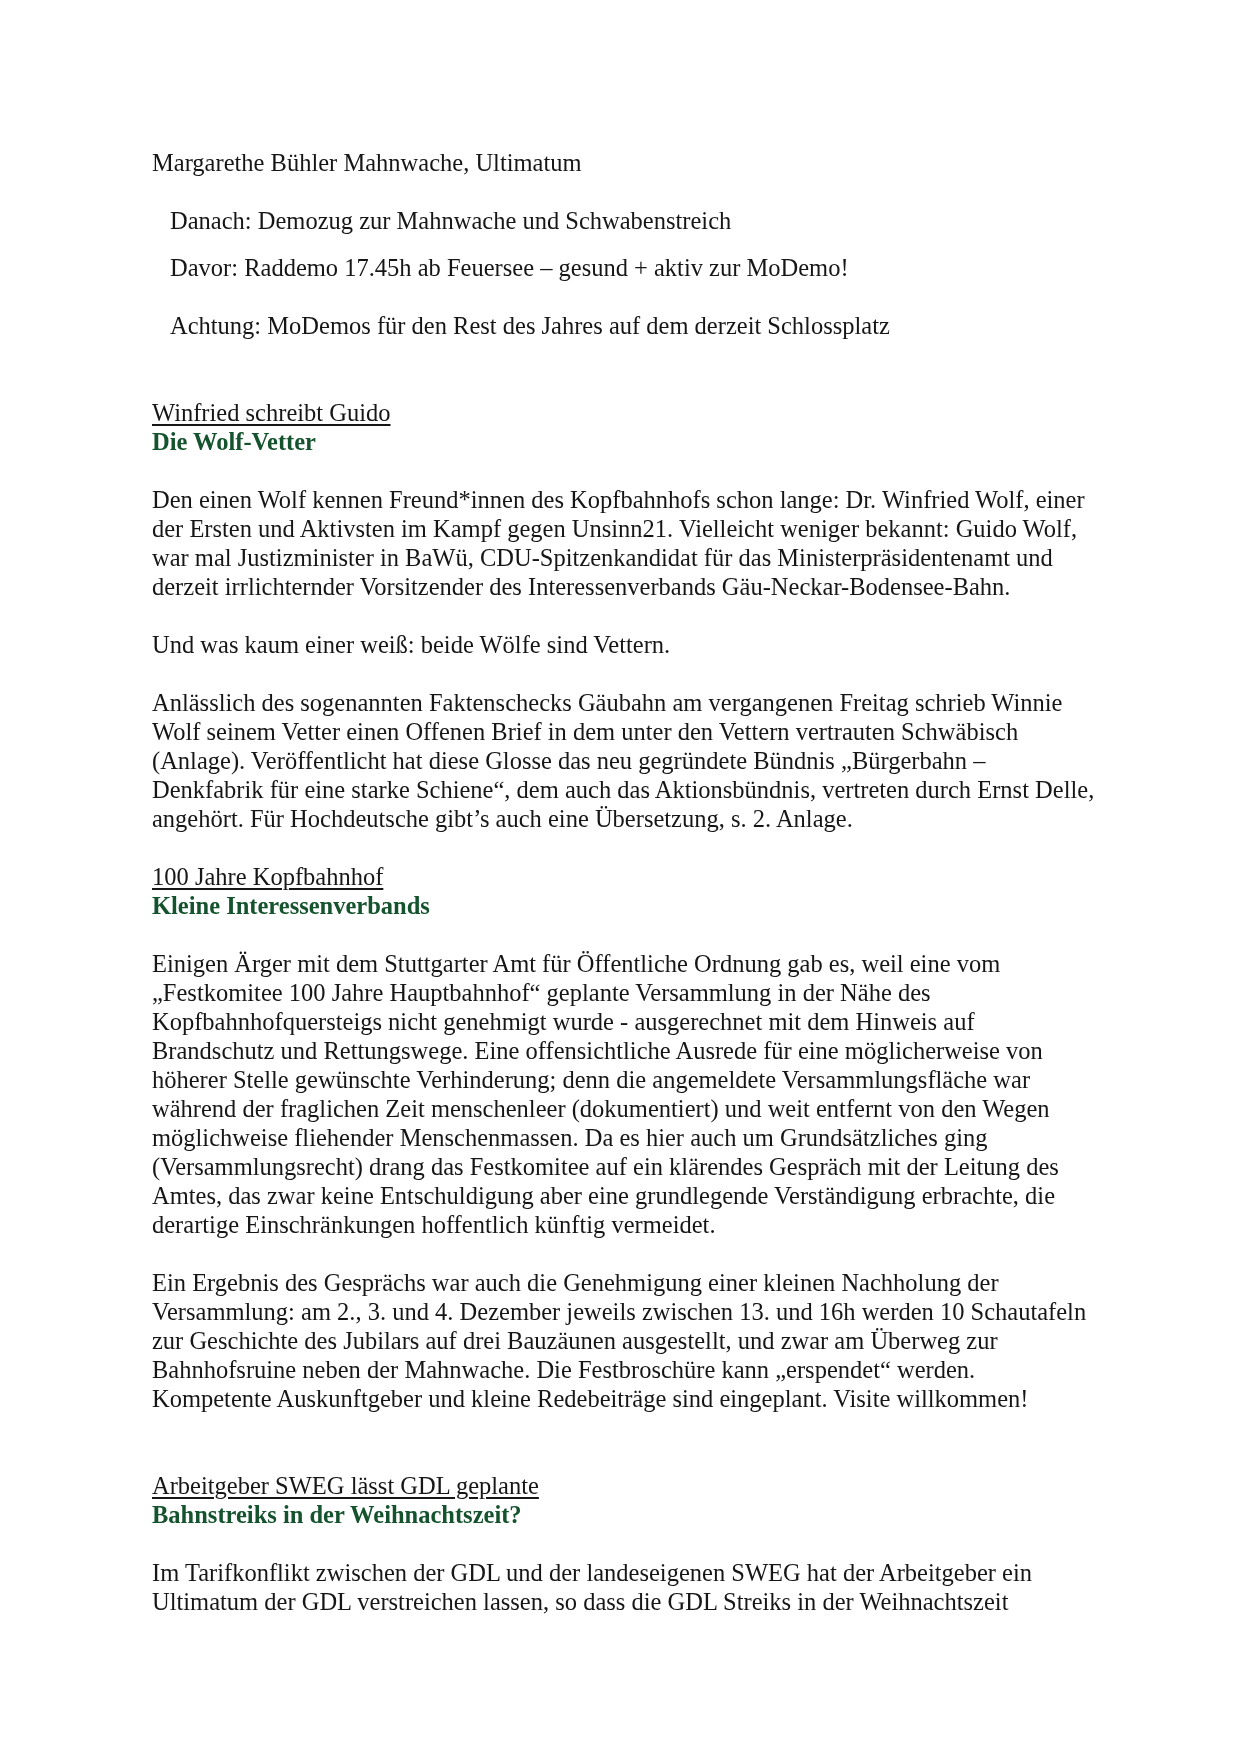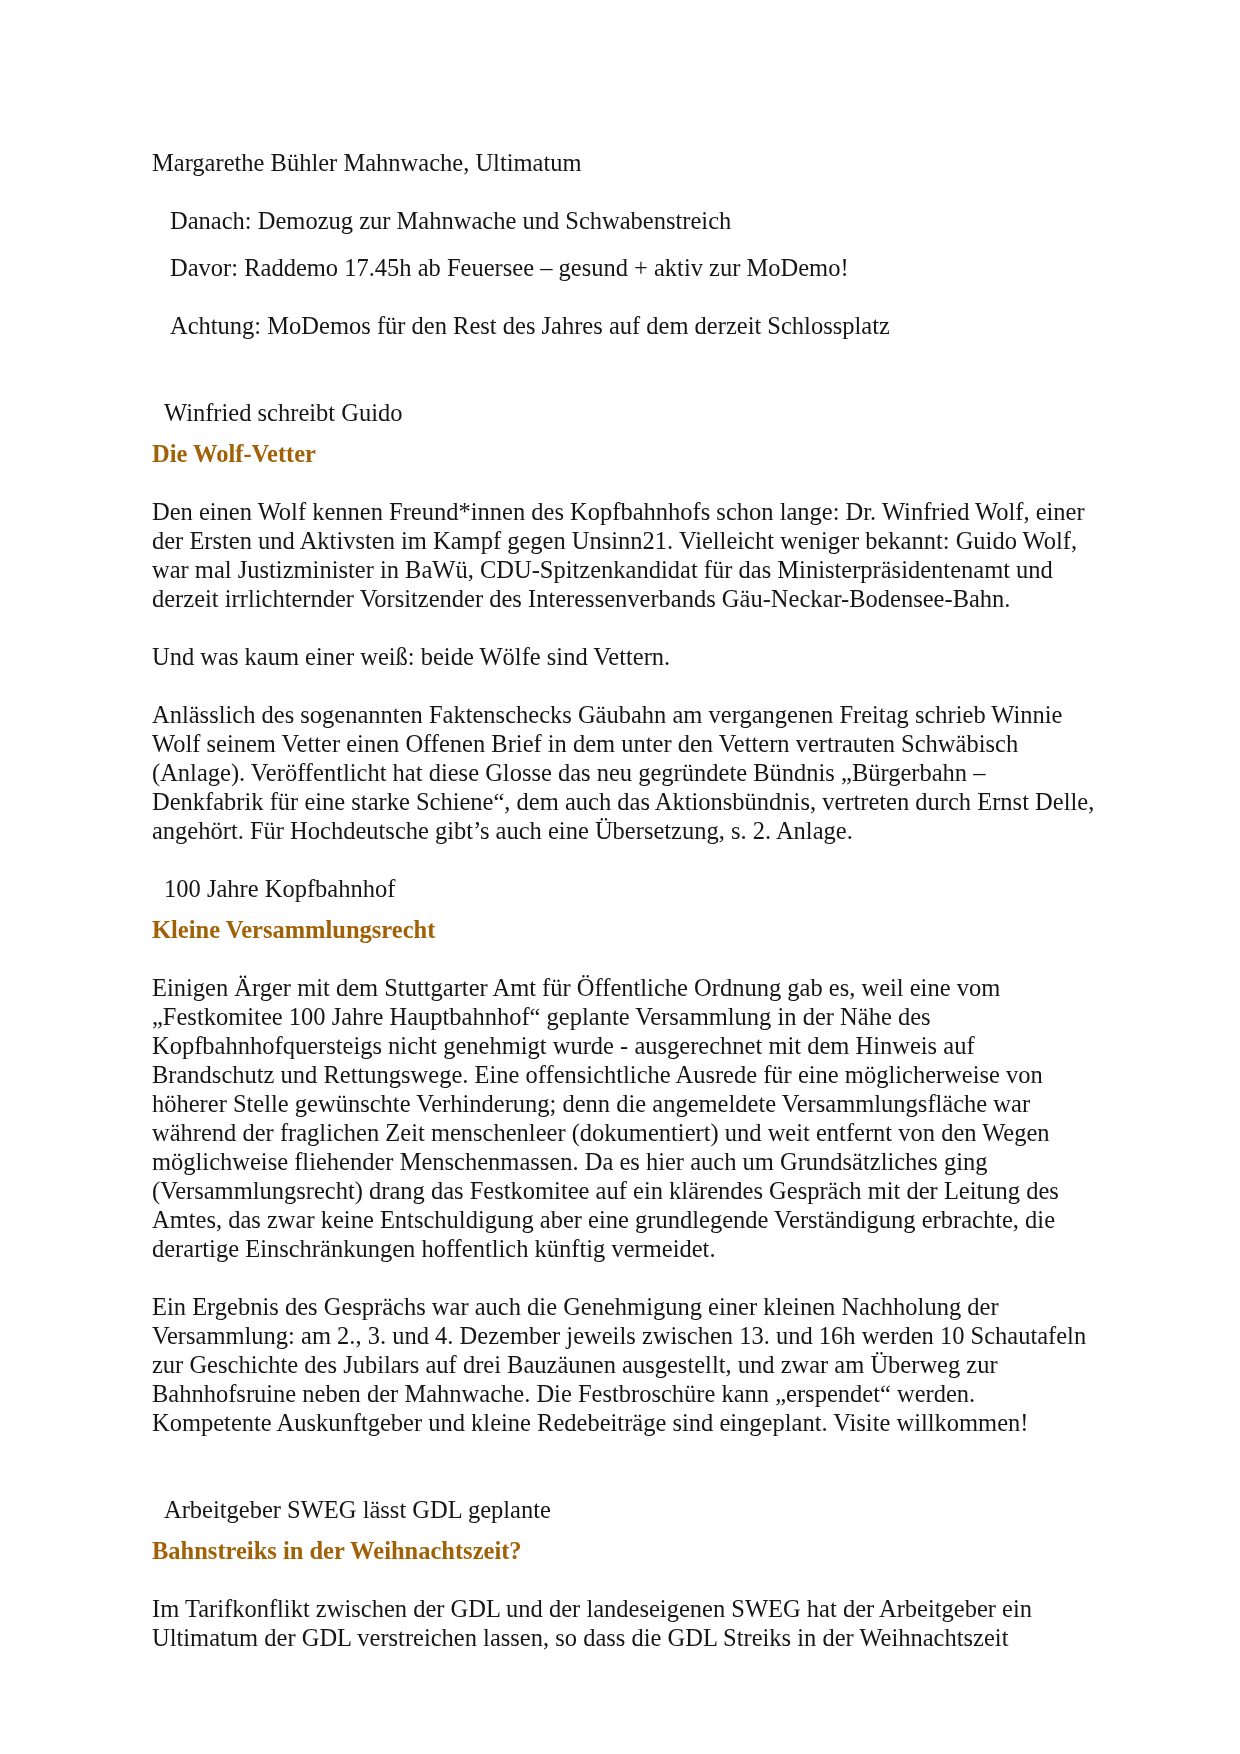--- a/index.html
+++ b/index.html
@@ -28,28 +28,29 @@
   .byline { margin: 0 0 29px 0; }
   .achtung-line { margin-top: 29px; }
   b, .bold { font-weight: normal; }
   .underline {
     text-decoration-thickness: 1.5px;
     text-underline-offset: 3px;
   }
   .section { margin-top: 58px; }
   .section.tight { margin-top: 29px; }
   .kicker {
-    margin: 12px;
+    margin: 0;
+    text-decoration: underline;
     text-decoration-thickness: 1.5px;
     text-underline-offset: 3px;
   }
   .headline {
     margin: 0;
     font-weight: bold;
-    color: #a16207;
+    color: #14532d;
   }
   .para { margin: 29px 0 0 0; }
 </style>
 </head>
 <body>
 
 <div class="page">
 
   <p class="line byline"><b>Margarethe Bühler</b><span> Mahnwache, Ultimatum</span></p>
 
@@ -62,21 +63,21 @@
   <div class="section">
     <p class="line kicker">Winfried schreibt Guido</p>
     <p class="line headline">Die Wolf-Vetter</p>
     <p class="para">Den einen Wolf kennen Freund*innen des Kopfbahnhofs schon lange: Dr. Winfried Wolf, einer der Ersten und Aktivsten im Kampf gegen Unsinn21. Vielleicht weniger bekannt: Guido Wolf, war mal Justizminister in BaWü, CDU-Spitzenkandidat für das Ministerpräsidentenamt und derzeit irrlichternder Vorsitzender des Interessenverbands Gäu-Neckar-Bodensee-Bahn.</p>
     <p class="para">Und was kaum einer weiß: beide Wölfe sind Vettern.</p>
     <p class="para">Anlässlich des sogenannten Faktenschecks Gäubahn am vergangenen Freitag schrieb Winnie Wolf seinem Vetter einen Offenen Brief in dem unter den Vettern vertrauten Schwäbisch (Anlage). Veröffentlicht hat diese Glosse das neu gegründete Bündnis „Bürgerbahn – Denkfabrik für eine starke Schiene“, dem auch das Aktionsbündnis, vertreten durch Ernst Delle, angehört.  Für Hochdeutsche gibt’s auch eine Übersetzung, s. 2. Anlage.</p>
   </div>
 
   <div class="section tight">
     <p class="line kicker">100 Jahre Kopfbahnhof</p>
-    <p class="line headline">Kleine Versammlungsrecht</p>
+    <p class="line headline">Kleine Interessenverbands</p>
     <p class="para">Einigen Ärger mit dem Stuttgarter Amt für Öffentliche Ordnung gab es, weil eine vom „Festkomitee 100 Jahre Hauptbahnhof“ geplante Versammlung in der Nähe des Kopfbahnhofquersteigs nicht genehmigt wurde - ausgerechnet mit dem Hinweis auf Brandschutz und Rettungswege. Eine offensichtliche Ausrede für eine möglicherweise von höherer Stelle gewünschte Verhinderung; denn die angemeldete Versammlungsfläche war während der fraglichen Zeit menschenleer (dokumentiert) und weit entfernt von den Wegen möglichweise fliehender Menschenmassen. Da es hier auch um Grundsätzliches ging (Versammlungsrecht) drang das Festkomitee auf ein klärendes Gespräch mit der Leitung des Amtes, das zwar keine Entschuldigung aber eine grundlegende Verständigung erbrachte, die derartige Einschränkungen hoffentlich künftig vermeidet.</p>
     <p class="para">Ein Ergebnis des Gesprächs war auch die Genehmigung einer kleinen Nachholung der Versammlung: am 2., 3. und 4. Dezember jeweils zwischen 13. und 16h werden 10 Schautafeln zur Geschichte des Jubilars auf drei Bauzäunen ausgestellt, und zwar am Überweg zur Bahnhofsruine neben der Mahnwache. Die Festbroschüre kann „erspendet“ werden. Kompetente Auskunftgeber und kleine Redebeiträge sind eingeplant. Visite willkommen!</p>
   </div>
 
   <div class="section">
     <p class="line kicker">Arbeitgeber SWEG lässt GDL geplante</p>
     <p class="line headline">Bahnstreiks in der Weihnachtszeit?</p>
     <p class="para">Im Tarifkonflikt zwischen der GDL und der landeseigenen SWEG hat der Arbeitgeber ein Ultimatum der GDL verstreichen lassen, so dass die GDL Streiks in der Weihnachtszeit</p>
   </div>
 

